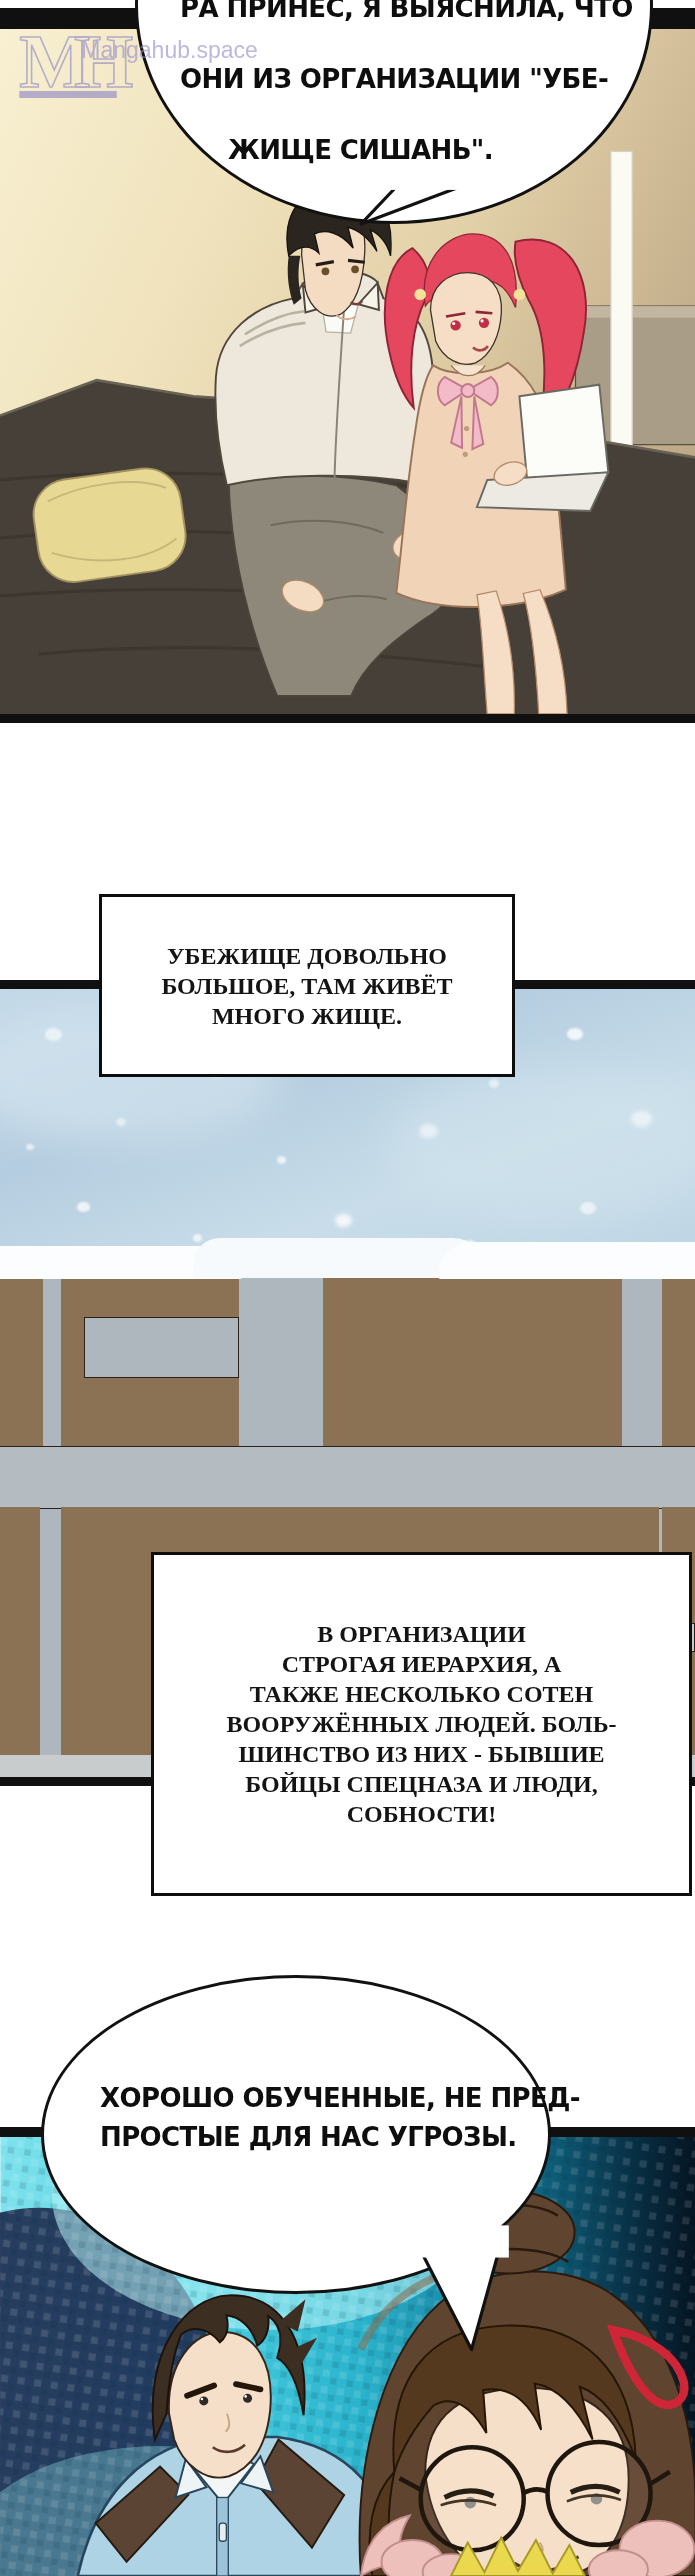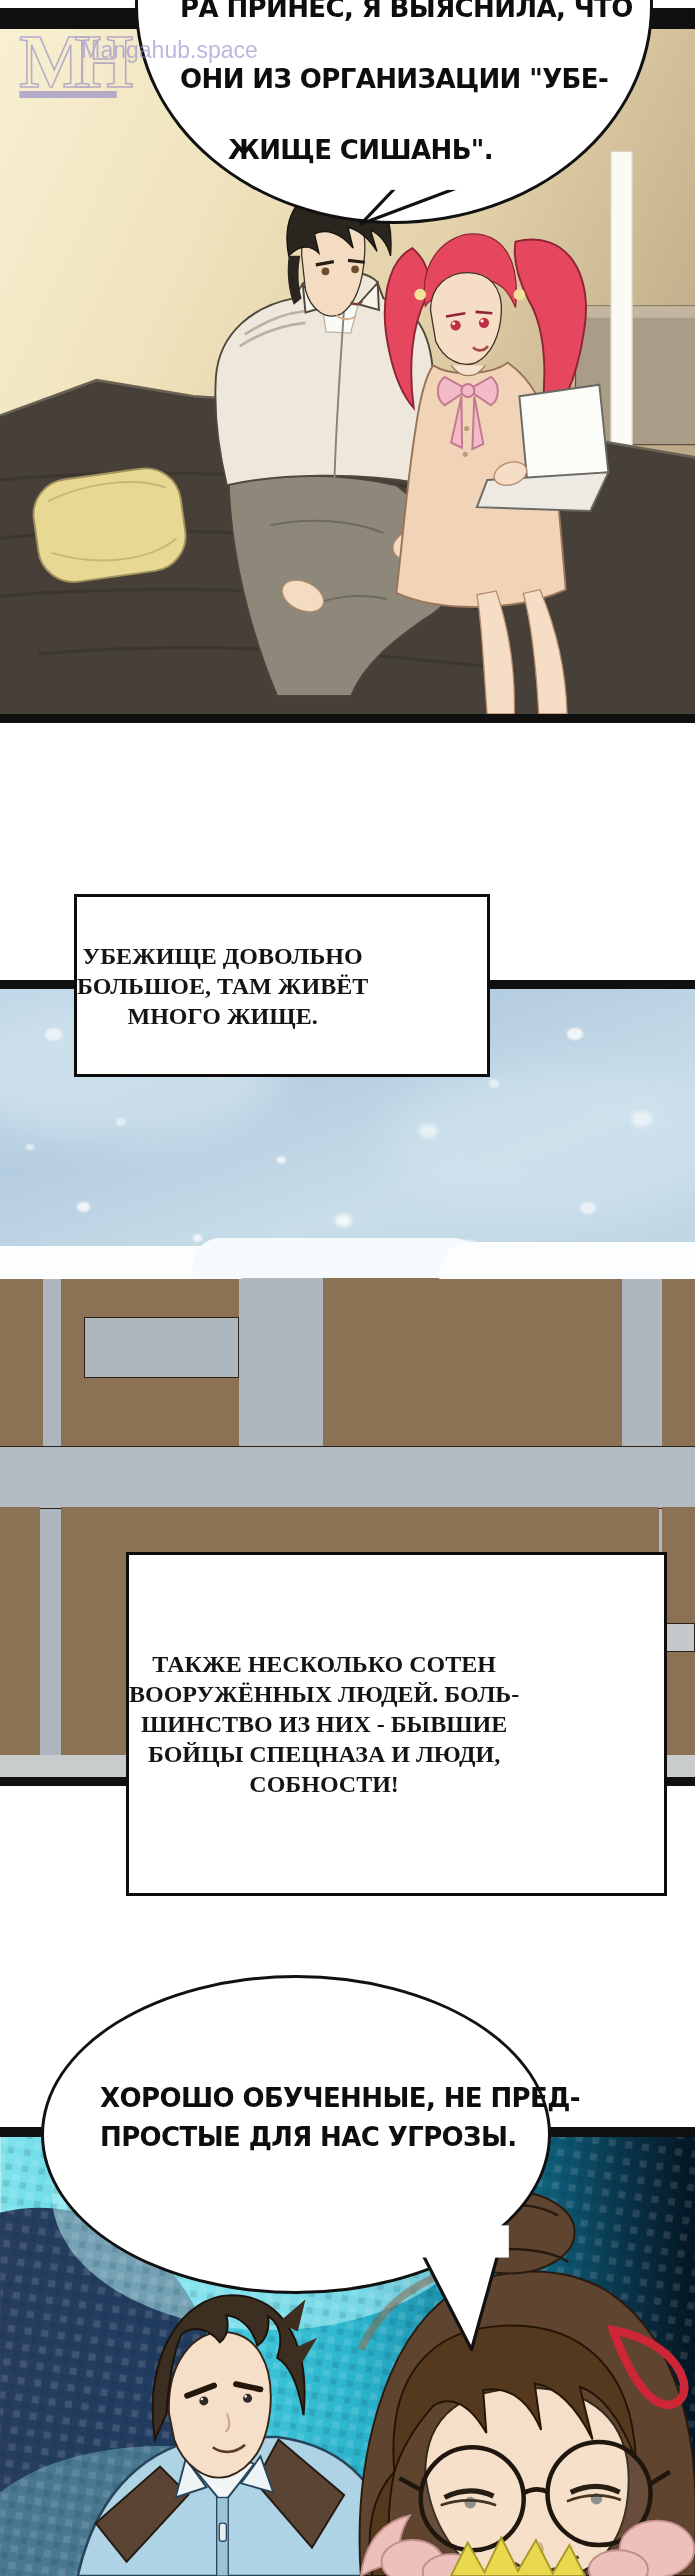--- a/index.html
+++ b/index.html
@@ -7,21 +7,21 @@
         font-family:"Liberation Sans",sans-serif;}
   .abs{position:absolute;}
   .bar{position:absolute;left:0;width:696px;background:#101010;}
   
   .bubble{position:absolute;background:#ffffff;border:3.2px solid #111111;border-radius:50%;}
   .bubtxt{position:absolute;text-align:center;font-family:"DejaVu Sans",sans-serif;
           font-weight:bold;color:#0e0e0e;letter-spacing:-0.6px;}
   .bubtxt div{white-space:nowrap;}
   
   .caption{position:absolute;background:#ffffff;border:3.2px solid #0d0d0d;
-           display:flex;align-items:center;justify-content:flex-start;}
+           display:flex;align-items:center;justify-content:center;margin-left:25px;}
   .captxt{font-family:"Liberation Serif",serif;font-weight:bold;color:#141414;
           text-align:center;font-size:24px;line-height:30px;}
   .captxt div{white-space:nowrap;}
   
   #watermark{position:absolute;left:19.3px;top:18px;z-index:60;opacity:.62;}
   #wm-logo{position:absolute;left:0;top:0;font-family:"Liberation Serif",serif;
            font-size:76px;font-weight:bold;color:transparent;-webkit-text-stroke:1.6px #8d85c6;
            letter-spacing:-16.7px;text-decoration:underline;}
   #wm-text{position:absolute;left:62px;top:19.3px;font-size:23px;color:#958cce;font-weight:normal;}
   .snowflake{position:absolute;border-radius:50%;background:#ffffff;}
@@ -175,20 +175,22 @@
       <div class="wallblock" style="left:662px;top:234px;width:33px;height:116px;"></div>
       <div class="abs" style="left:660px;top:350px;width:35px;height:29px;background:#c3c9cc;border:1.3px solid #2a221a;box-sizing:border-box;"></div>
       <div class="wallblock" style="left:662px;top:379px;width:33px;height:103px;"></div>
     </div>
     <div class="abs" style="left:0;top:775px;width:696px;height:22.5px;background:#c8cccd;"></div>
     <div class="bar" style="top:797px;height:9px;"></div>
   </div>
 
   <div class="caption" style="left:126px;top:1552px;width:535px;height:338px;z-index:30;">
     <div class="captxt" style="font-size:24px;line-height:30px;">
+      <div>В ОРГАНИЗАЦИИ</div>
+      <div>СТРОГАЯ ИЕРАРХИЯ, А</div>
       <div>ТАКЖЕ НЕСКОЛЬКО СОТЕН</div>
       <div>ВООРУЖЁННЫХ ЛЮДЕЙ. БОЛЬ-</div>
       <div>ШИНСТВО ИЗ НИХ - БЫВШИЕ</div>
       <div>БОЙЦЫ СПЕЦНАЗА И ЛЮДИ,</div>
       <div>СОБНОСТИ!</div>
     </div>
   </div>
 
   <div class="bar" style="top:2127px;height:9.7px;z-index:5;"></div>
   <div class="abs" style="left:0;top:2137px;width:696px;height:439px;z-index:4;">

